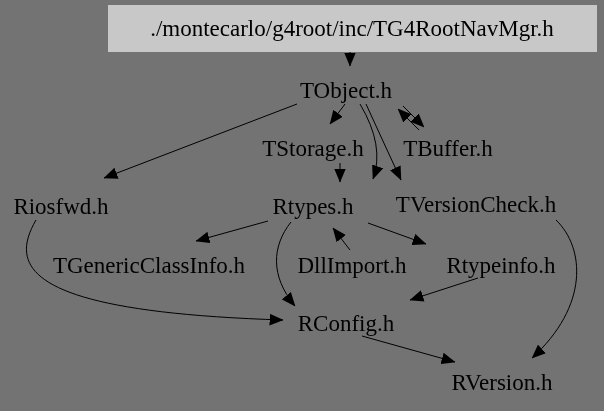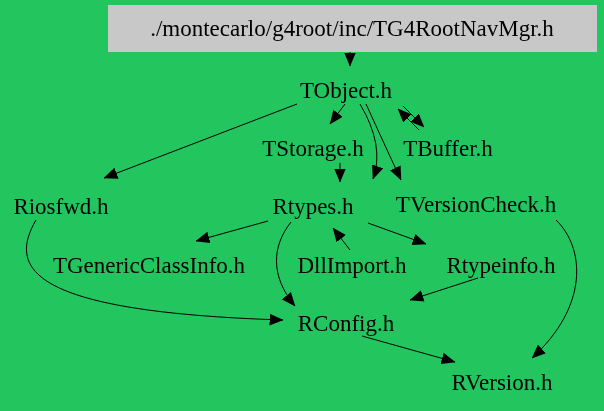--- a/index.html
+++ b/index.html
@@ -1,20 +1,20 @@
 <!DOCTYPE html>
 <html><head>
 <meta charset="utf-8">
 <style>
   html, body { margin: 0; padding: 0; background: #ffffff; }
   #page {
     position: relative;
     width: 604px;
     height: 411px;
-    background: #22c55e;
+    background: #737373;
     overflow: hidden;
   }
   svg text {
     font-family: "Liberation Serif", "DejaVu Serif", serif;
     font-size: 23px;
     fill: #000000;
     text-anchor: middle;
     dominant-baseline: central;
   }
   svg .edge {

